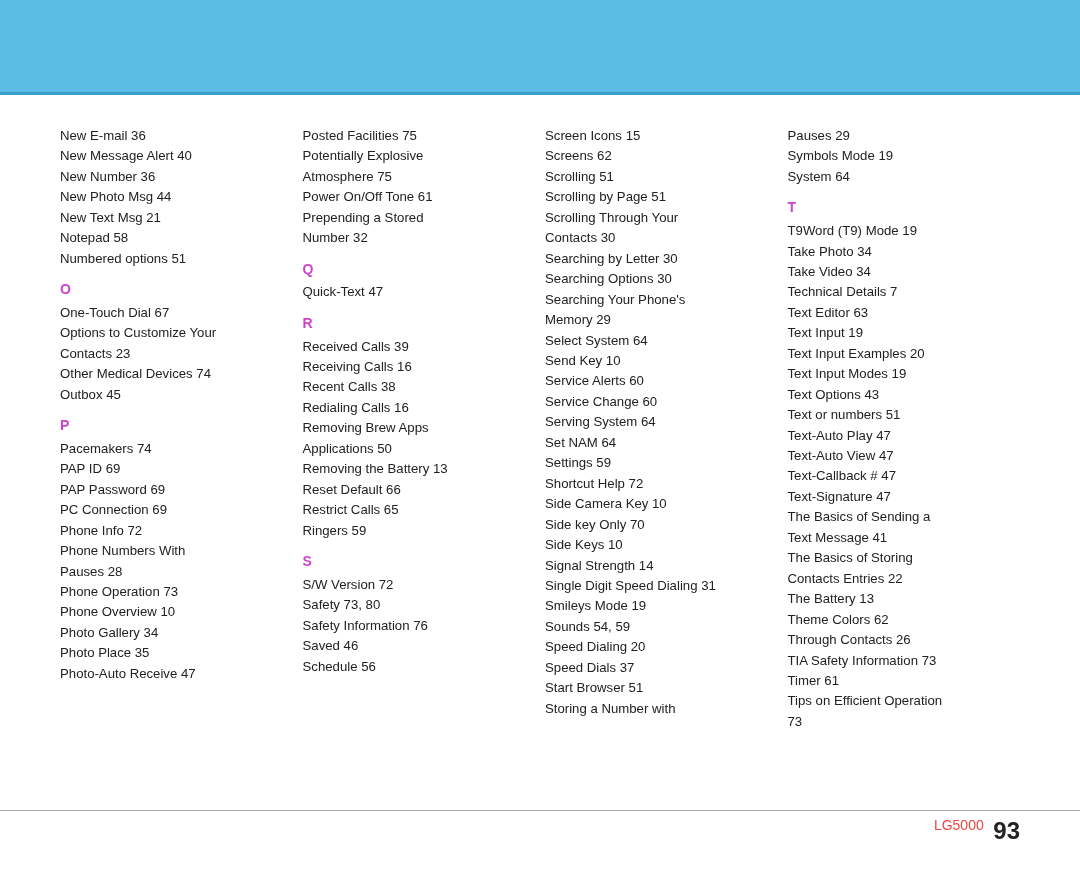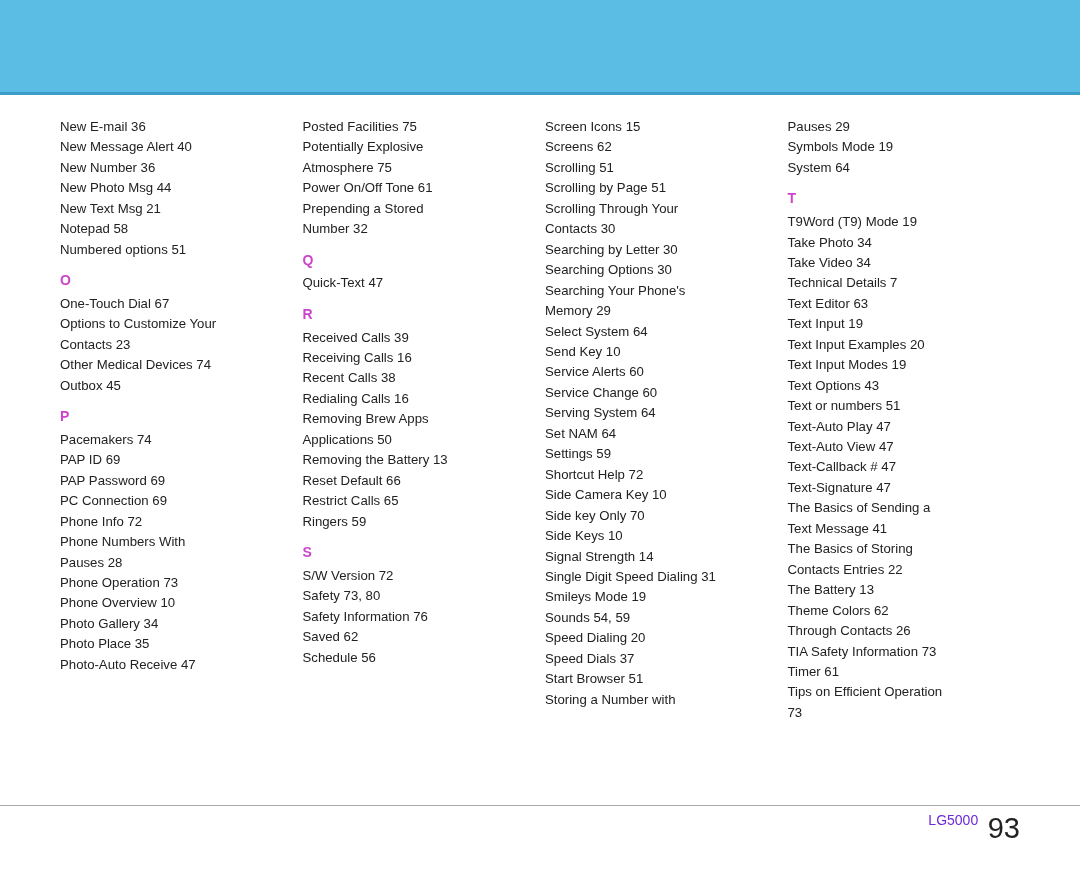--- a/index.html
+++ b/index.html
@@ -15,20 +15,21 @@
     .header-bar {
       width: 100%;
       height: 95px;
       background: #5bbde4;
       border-bottom: 3px solid #3a9ec9;
     }
     .content-area {
       padding: 22px 60px 18px 60px;
       display: flex;
       flex-direction: column;
+      margin-top: 9px;
     }
     .columns {
       display: flex;
       flex-direction: row;
       gap: 0;
       width: 100%;
     }
     .col {
       flex: 1;
       padding: 0 10px;
@@ -57,26 +58,26 @@
       border-top: 1.5px solid #aaa;
       padding-top: 6px;
       display: flex;
       justify-content: flex-end;
       padding-right: 60px;
       font-size: 20px;
       color: #222;
     }
     .footer-model {
       font-size: 14px;
-      color: #6d28d9;
+      color: #ef4444;
       margin-right: 4px;
     }
     .footer-page {
-      font-size: 29px;
-      font-weight: normal;
+      font-size: 24px;
+      font-weight: bold;
       color: #222;
     }
   </style>
 </head>
 <body>
 
 <div class="header-bar"></div>
 
 <div class="content-area">
   <div class="columns" id="columns-container">
@@ -125,21 +126,21 @@
         <span class="entry">Removing Brew Apps</span>
         <span class="entry">Applications 50</span>
         <span class="entry">Removing the Battery 13</span>
         <span class="entry">Reset Default 66</span>
         <span class="entry">Restrict Calls 65</span>
         <span class="entry">Ringers 59</span>
         <span class="section-letter">S</span>
         <span class="entry">S/W Version 72</span>
         <span class="entry">Safety 73, 80</span>
         <span class="entry">Safety Information 76</span>
-        <span class="entry">Saved 62</span>
+        <span class="entry">Saved 46</span>
         <span class="entry">Schedule 56</span>
       </div>
       <div class="col">
         <span class="entry">Screen Icons 15</span>
         <span class="entry">Screens 62</span>
         <span class="entry">Scrolling 51</span>
         <span class="entry">Scrolling by Page 51</span>
         <span class="entry">Scrolling Through Your</span>
         <span class="entry">Contacts 30</span>
         <span class="entry">Searching by Letter 30</span>

